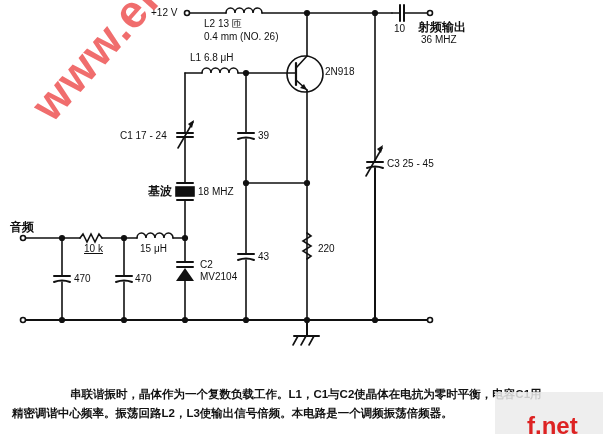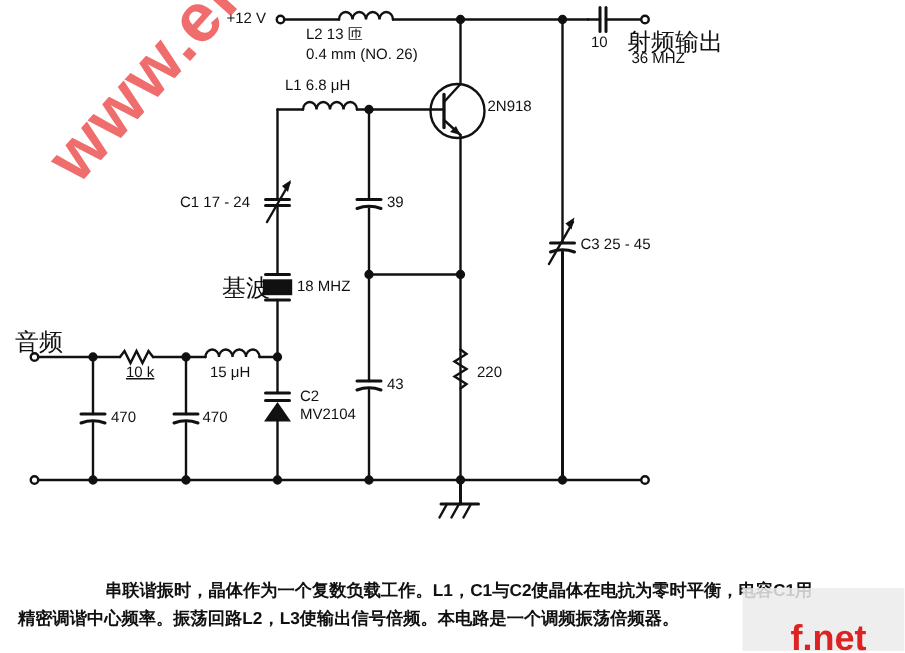--- a/index.html
+++ b/index.html
@@ -1,20 +1,20 @@
 <!DOCTYPE html>
 <html><head>
 <meta charset="utf-8">
 <style>
   html, body { margin: 0; padding: 0; background: #ffffff; }
   body { width: 603px; height: 435px; position: relative; overflow: hidden;
          font-family: "Liberation Sans", "DejaVu Sans", sans-serif; color: #111; }
   #schematic { position: absolute; left: 0; top: 0; }
   .lbl { position: absolute; font-size: 10px; line-height: 11px; white-space: nowrap; color: #111; }
-  .cjk { font-family: "DejaVu Sans", sans-serif; font-size: 16px; font-weight: normal; }
+  .cjk { font-family: "DejaVu Sans", sans-serif; font-size: 12px; font-weight: bold; }
   .watermark { position: absolute; left: 20px; top: 95px; font-size: 46px; font-weight: bold;
                color: rgba(235,60,60,0.75); transform: rotate(-48deg); transform-origin: left top;
                white-space: nowrap; letter-spacing: 1px; font-family: "Liberation Sans", sans-serif; }
   .caption { position: absolute; left: 12px; top: 385px; width: 590px; font-family: Liberation Sans, sans-serif;
              font-size: 11.5px; font-weight: bold; line-height: 19px; color: #111; }
   .caption p { margin: 0; }
   .caption .l1 { text-indent: 58px; }
   .site-logo { position: absolute; right: 0; top: 392px; width: 108px; height: 42px;
                background: rgba(235,235,235,0.85); }
   .site-logo .t1 { position: absolute; left: 4px; top: 2px; font-family: "DejaVu Sans", sans-serif; font-size: 14px; font-weight: bold; color: #555; }

